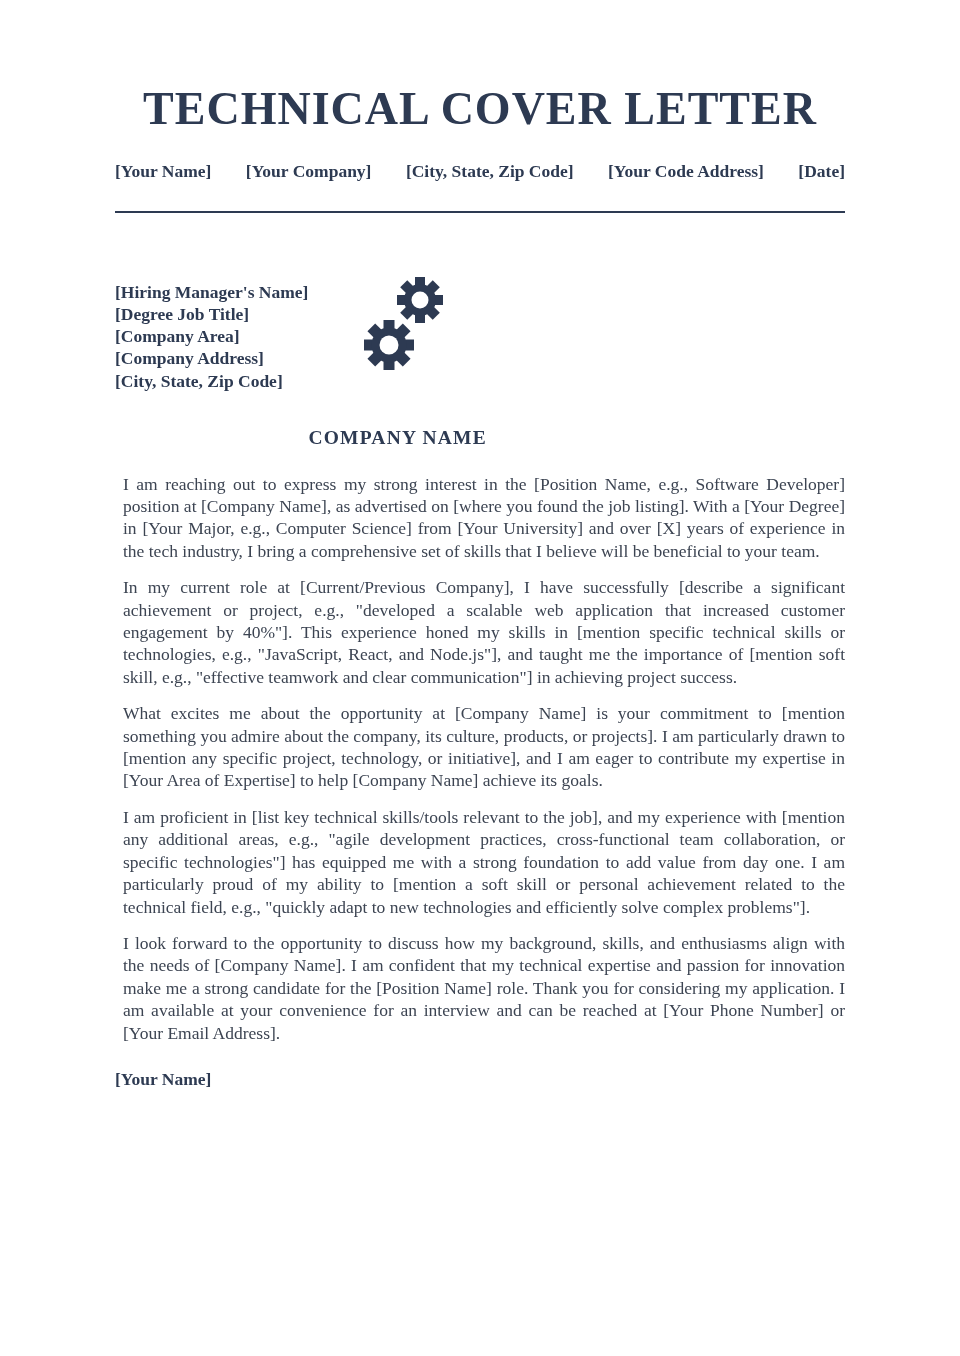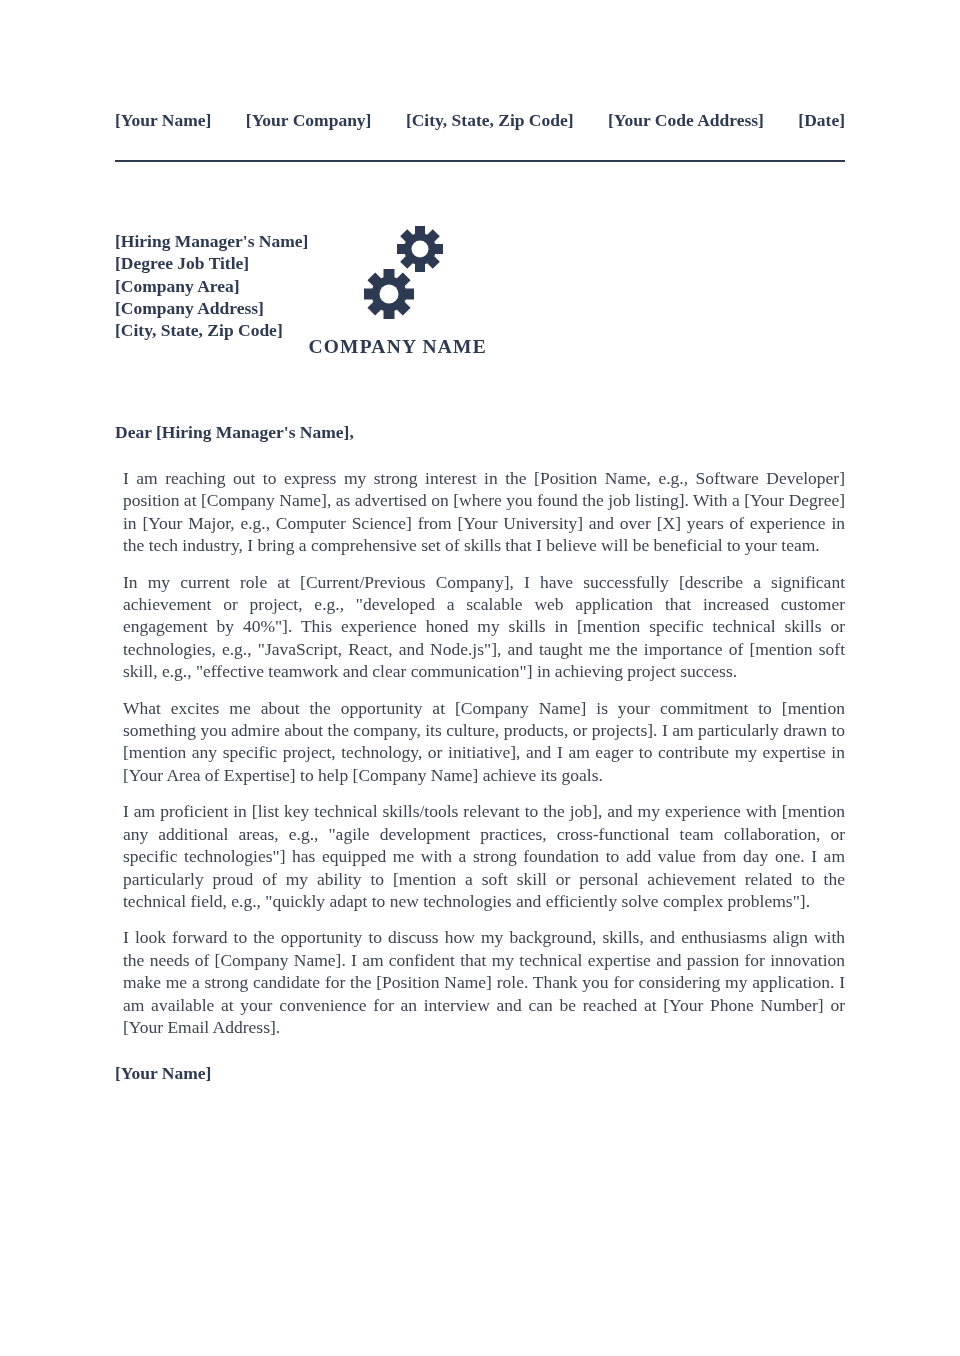--- a/index.html
+++ b/index.html
@@ -50,20 +50,21 @@
     font-weight:700;
     line-height:22.3px;
     color:var(--heading);
   }
   .logo{
     display:flex;
     flex-direction:column;
     align-items:center;
     margin-right:28px;
     margin-top:-8px;
+    gap:40px;
   }
   .logo .company-name{
     margin-top:12px;
     font-size:19.5px;
     font-weight:700;
     letter-spacing:1.2px;
     color:var(--heading);
     white-space:nowrap;
   }
   .salutation{
@@ -86,20 +87,21 @@
     font-weight:700;
     line-height:22.4px;
     color:var(--heading);
   }
 </style>
 </head>
 <body>
 
 <div class="page">
 
+  <h1 class="title">TECHNICAL COVER LETTER</h1>
 
   <div class="contact-line">
     <span>[Your Name]</span>
     <span>[Your Company]</span>
     <span>[City, State, Zip Code]</span>
     <span>[Your Code Address]</span>
     <span>[Date]</span>
   </div>
 
   <hr class="rule">
@@ -133,21 +135,20 @@
             <rect x="-5.5" y="-25" width="11" height="50" transform="rotate(135)"></rect>
             <circle r="17.5"></circle>
             <circle r="9.5" fill="#ffffff"></circle>
           </g>
         </g>
       </svg>
       <div class="company-name">COMPANY NAME</div>
     </div>
   </div>
 
-  <p class="salutation">Dear [Hiring Manager's Name],</p>
 
   <p class="body-par first">I am reaching out to express my strong interest in the [Position Name, e.g., Software Developer] position at [Company Name], as advertised on [where you found the job listing]. With a [Your Degree] in [Your Major, e.g., Computer Science] from [Your University] and over [X] years of experience in the tech industry, I bring a comprehensive set of skills that I believe will be beneficial to your team.</p>
   <p class="body-par">In my current role at [Current/Previous Company], I have successfully [describe a significant achievement or project, e.g., "developed a scalable web application that increased customer engagement by 40%"]. This experience honed my skills in [mention specific technical skills or technologies, e.g., "JavaScript, React, and Node.js"], and taught me the importance of [mention soft skill, e.g., "effective teamwork and clear communication"] in achieving project success.</p>
   <p class="body-par">What excites me about the opportunity at [Company Name] is your commitment to [mention something you admire about the company, its culture, products, or projects]. I am particularly drawn to [mention any specific project, technology, or initiative], and I am eager to contribute my expertise in [Your Area of Expertise] to help [Company Name] achieve its goals.</p>
   <p class="body-par">I am proficient in [list key technical skills/tools relevant to the job], and my experience with [mention any additional areas, e.g., "agile development practices, cross-functional team collaboration, or specific technologies"] has equipped me with a strong foundation to add value from day one. I am particularly proud of my ability to [mention a soft skill or personal achievement related to the technical field, e.g., "quickly adapt to new technologies and efficiently solve complex problems"].</p>
   <p class="body-par">I look forward to the opportunity to discuss how my background, skills, and enthusiasms align with the needs of [Company Name]. I am confident that my technical expertise and passion for innovation make me a strong candidate for the [Position Name] role. Thank you for considering my application. I am available at your convenience for an interview and can be reached at [Your Phone Number] or [Your Email Address].</p>
 
   <div class="closing">
     <div>[Your Name]</div>
   </div>

